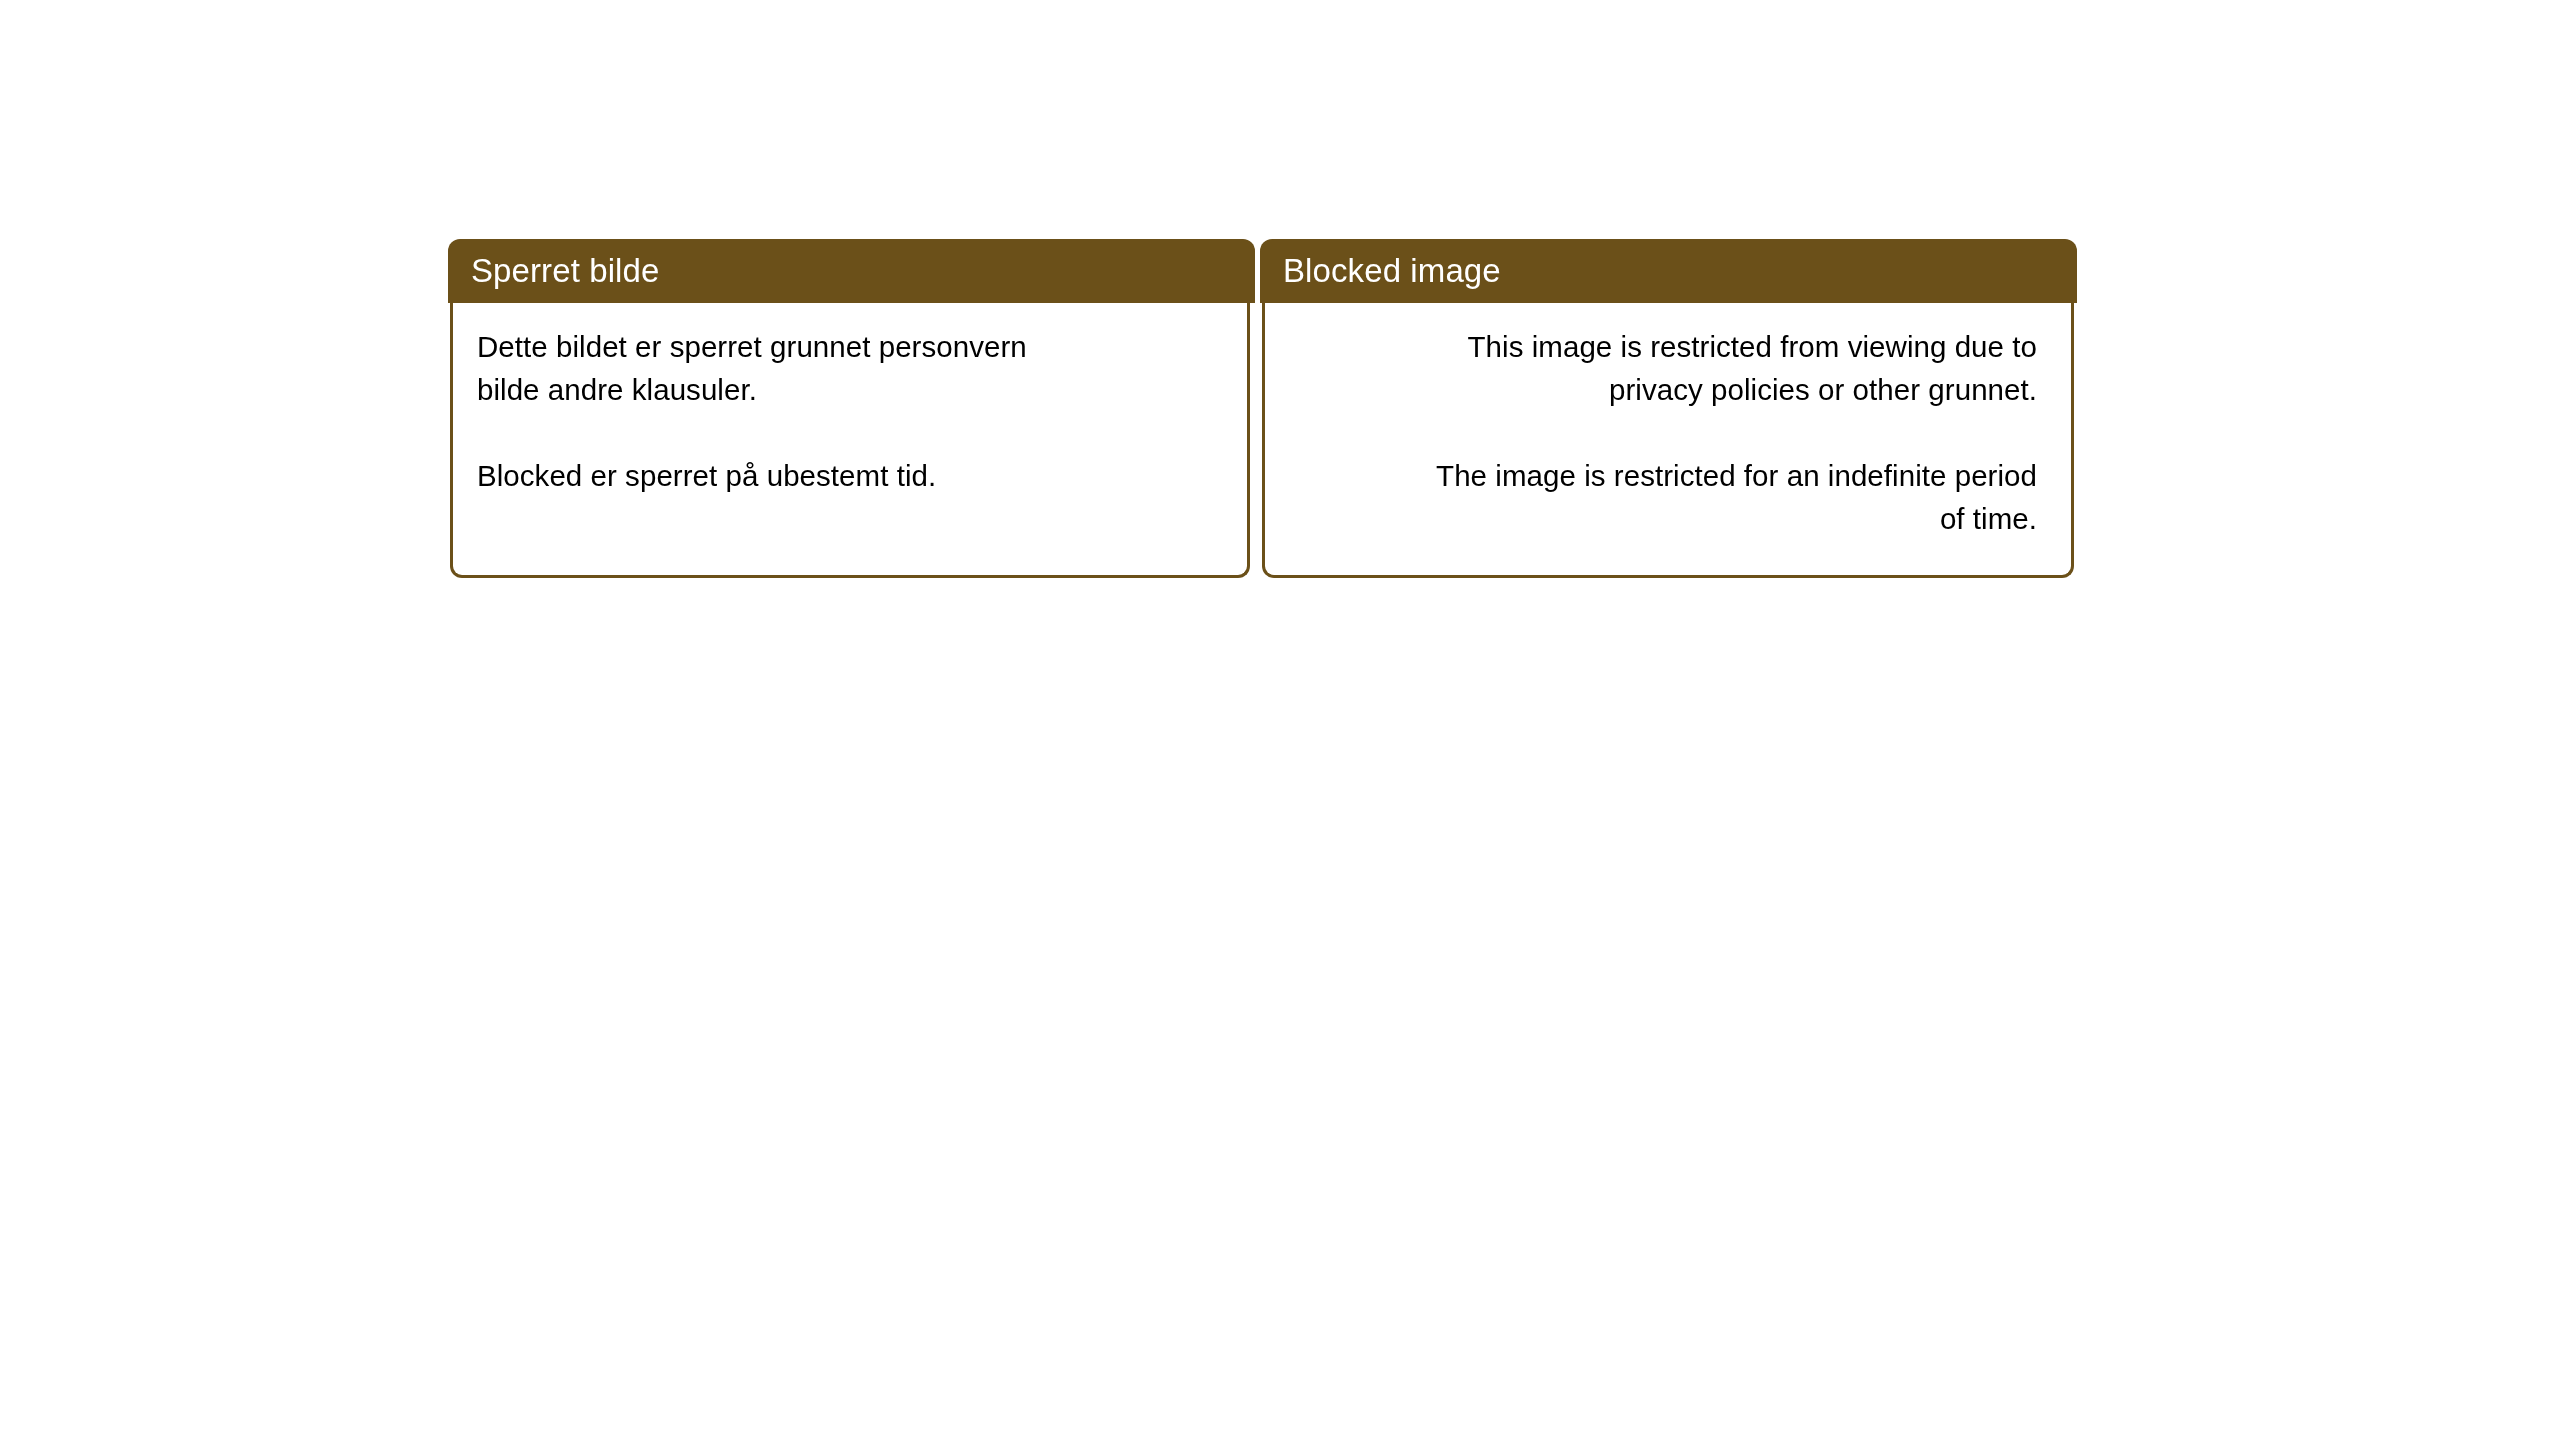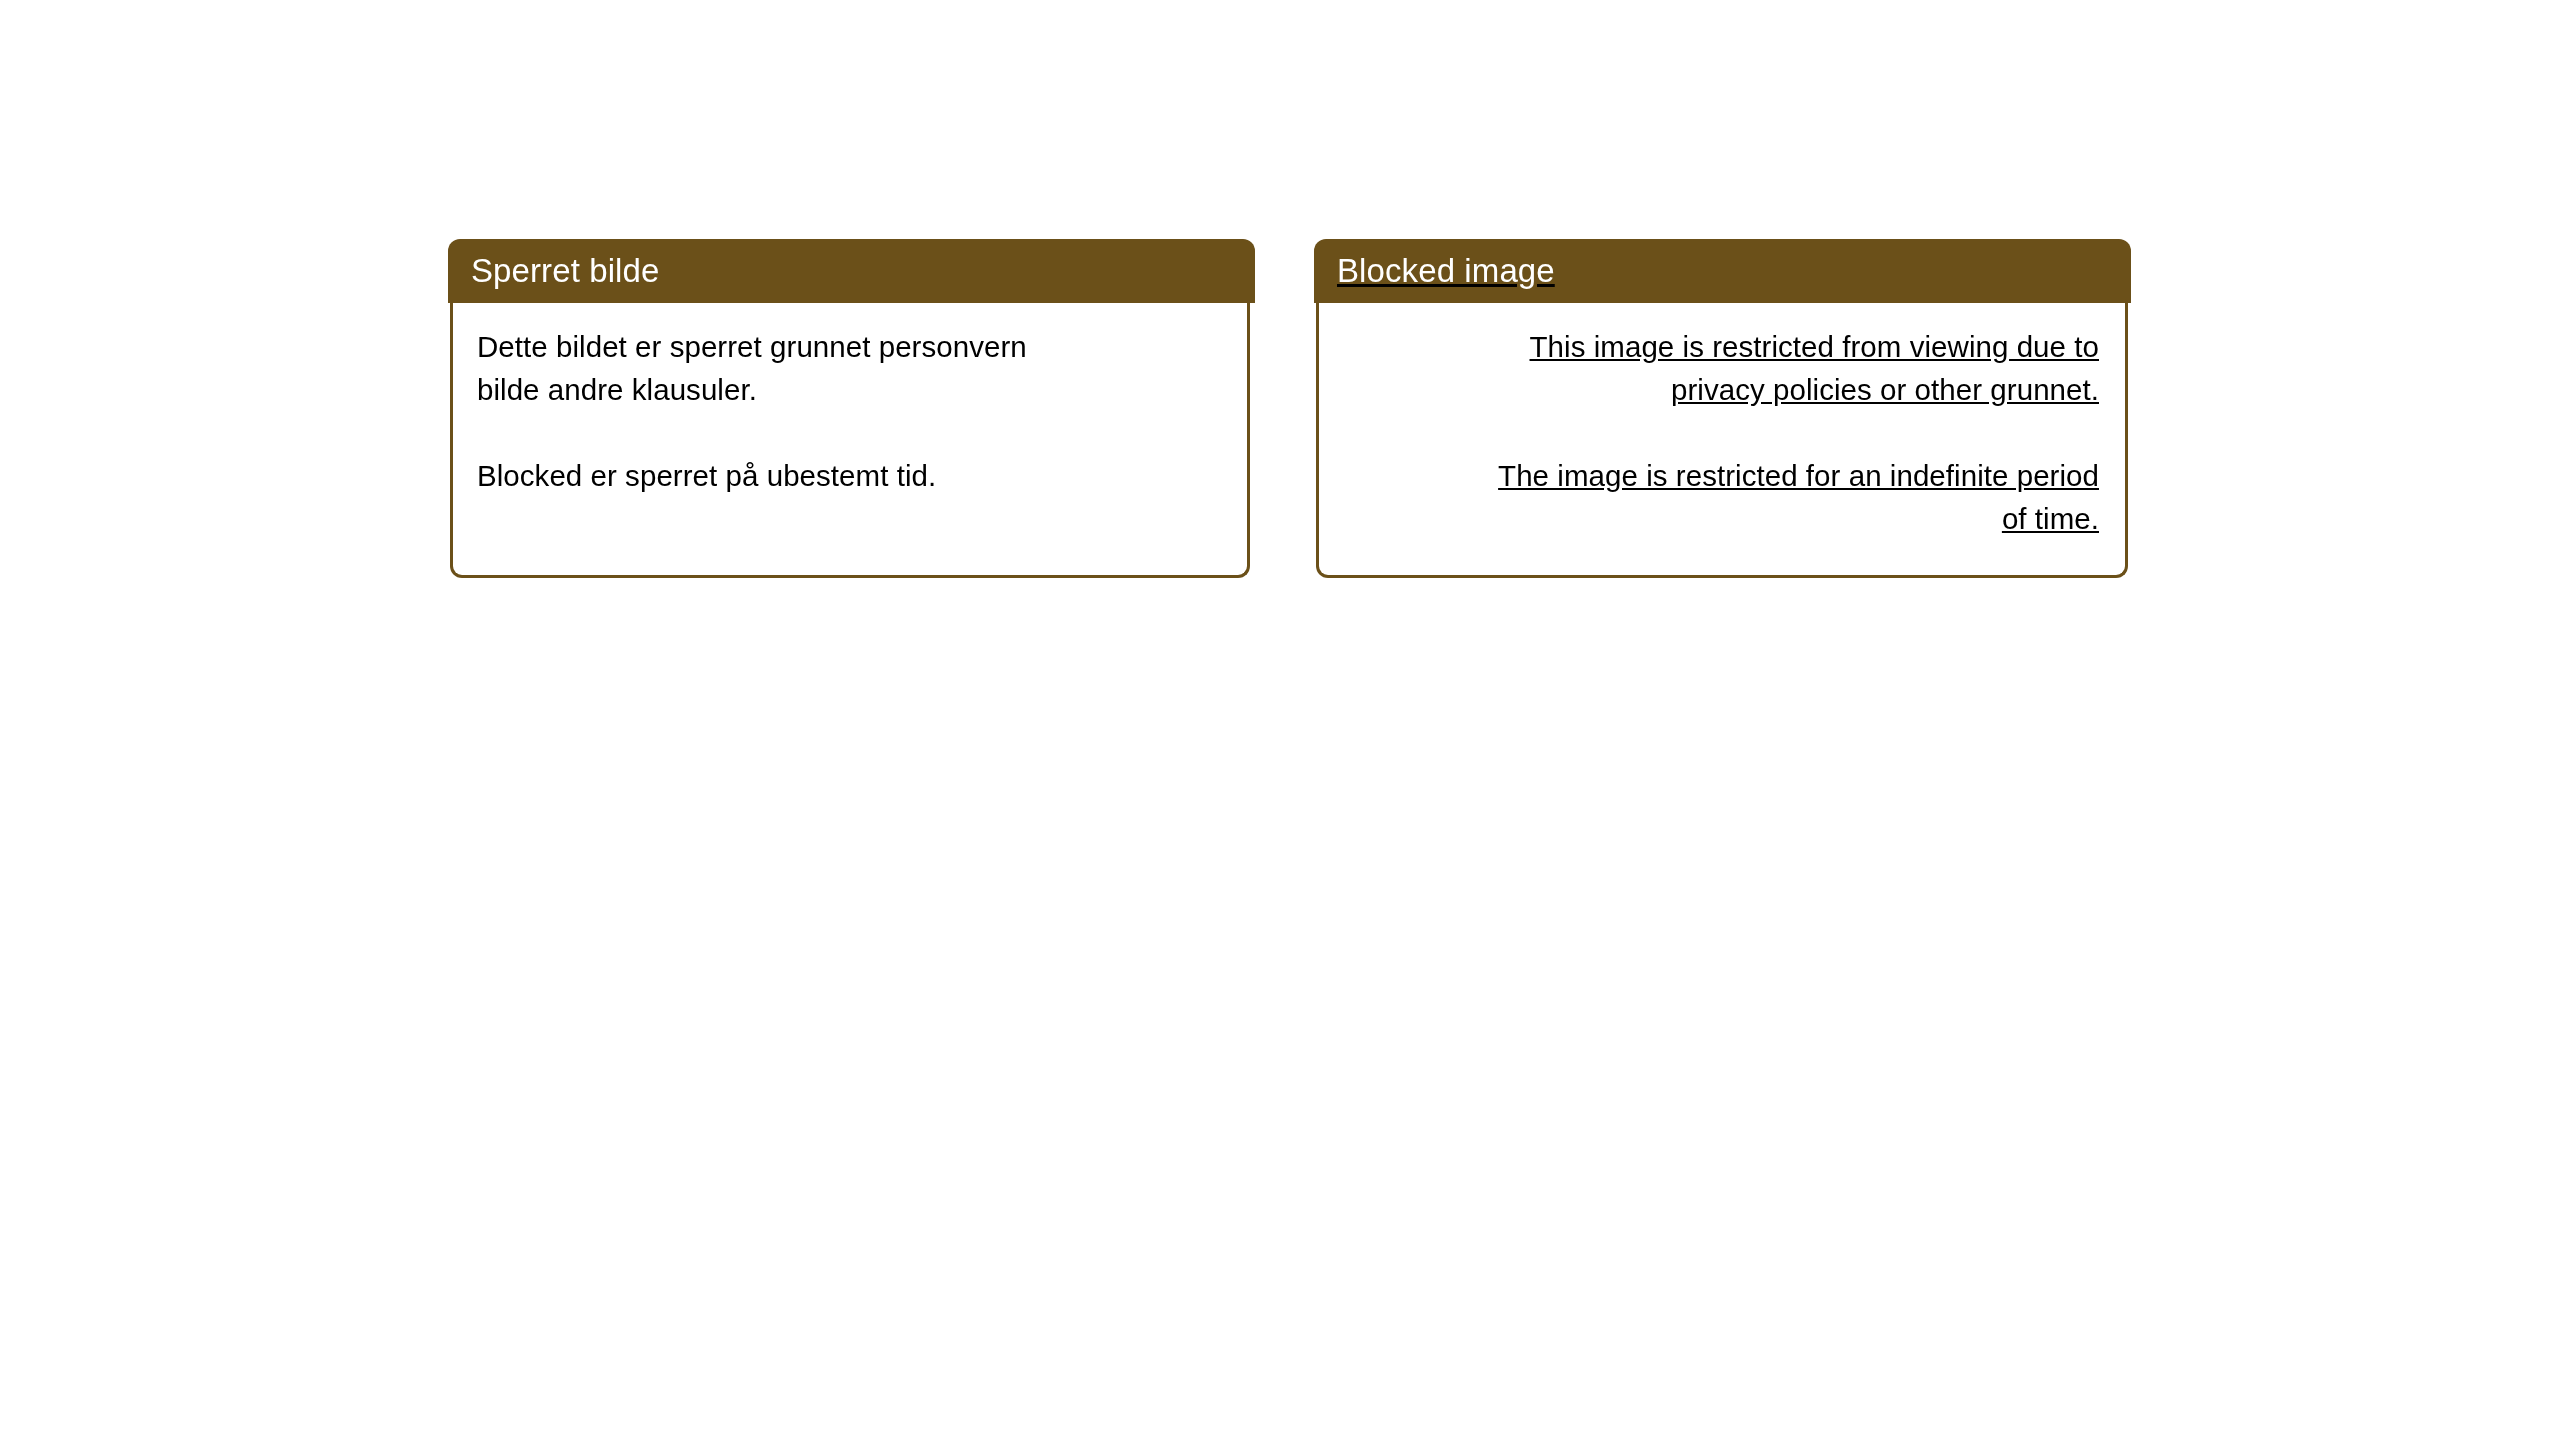--- a/index.html
+++ b/index.html
@@ -31,23 +31,22 @@
     top: 239px;
     box-sizing: border-box;
   }
 
   .notice-card.card-no {
     left: 448px;
     width: 807px;
   }
 
   .notice-card.card-en {
-    left: 1314px;
+    left: 1260px;
     width: 817px;
-    text-decoration: underline;
   }
 
   
   .notice-header {
     position: relative;
     height: 64px;
     background: #6b5019;
     border-radius: 12px 12px 0 0;
     box-sizing: border-box;
     padding: 0 0 0 23px;
@@ -70,21 +69,21 @@
   
   .notice-body {
     position: relative;
     background: #ffffff;
     border-left: 3px solid #6b5019;
     border-right: 3px solid #6b5019;
     border-bottom: 3px solid #6b5019;
     border-radius: 0 0 12px 12px;
     box-sizing: border-box;
     z-index: 1;
-    padding: 22px 26px 30px 24px;
+    padding: 22px 34px 30px 24px;
   }
 
   .notice-card.card-no .notice-body {
     width: 800px;
     margin-left: 2px;
     height: 275px;
   }
 
   .notice-card.card-en .notice-body {
     width: 812px;

